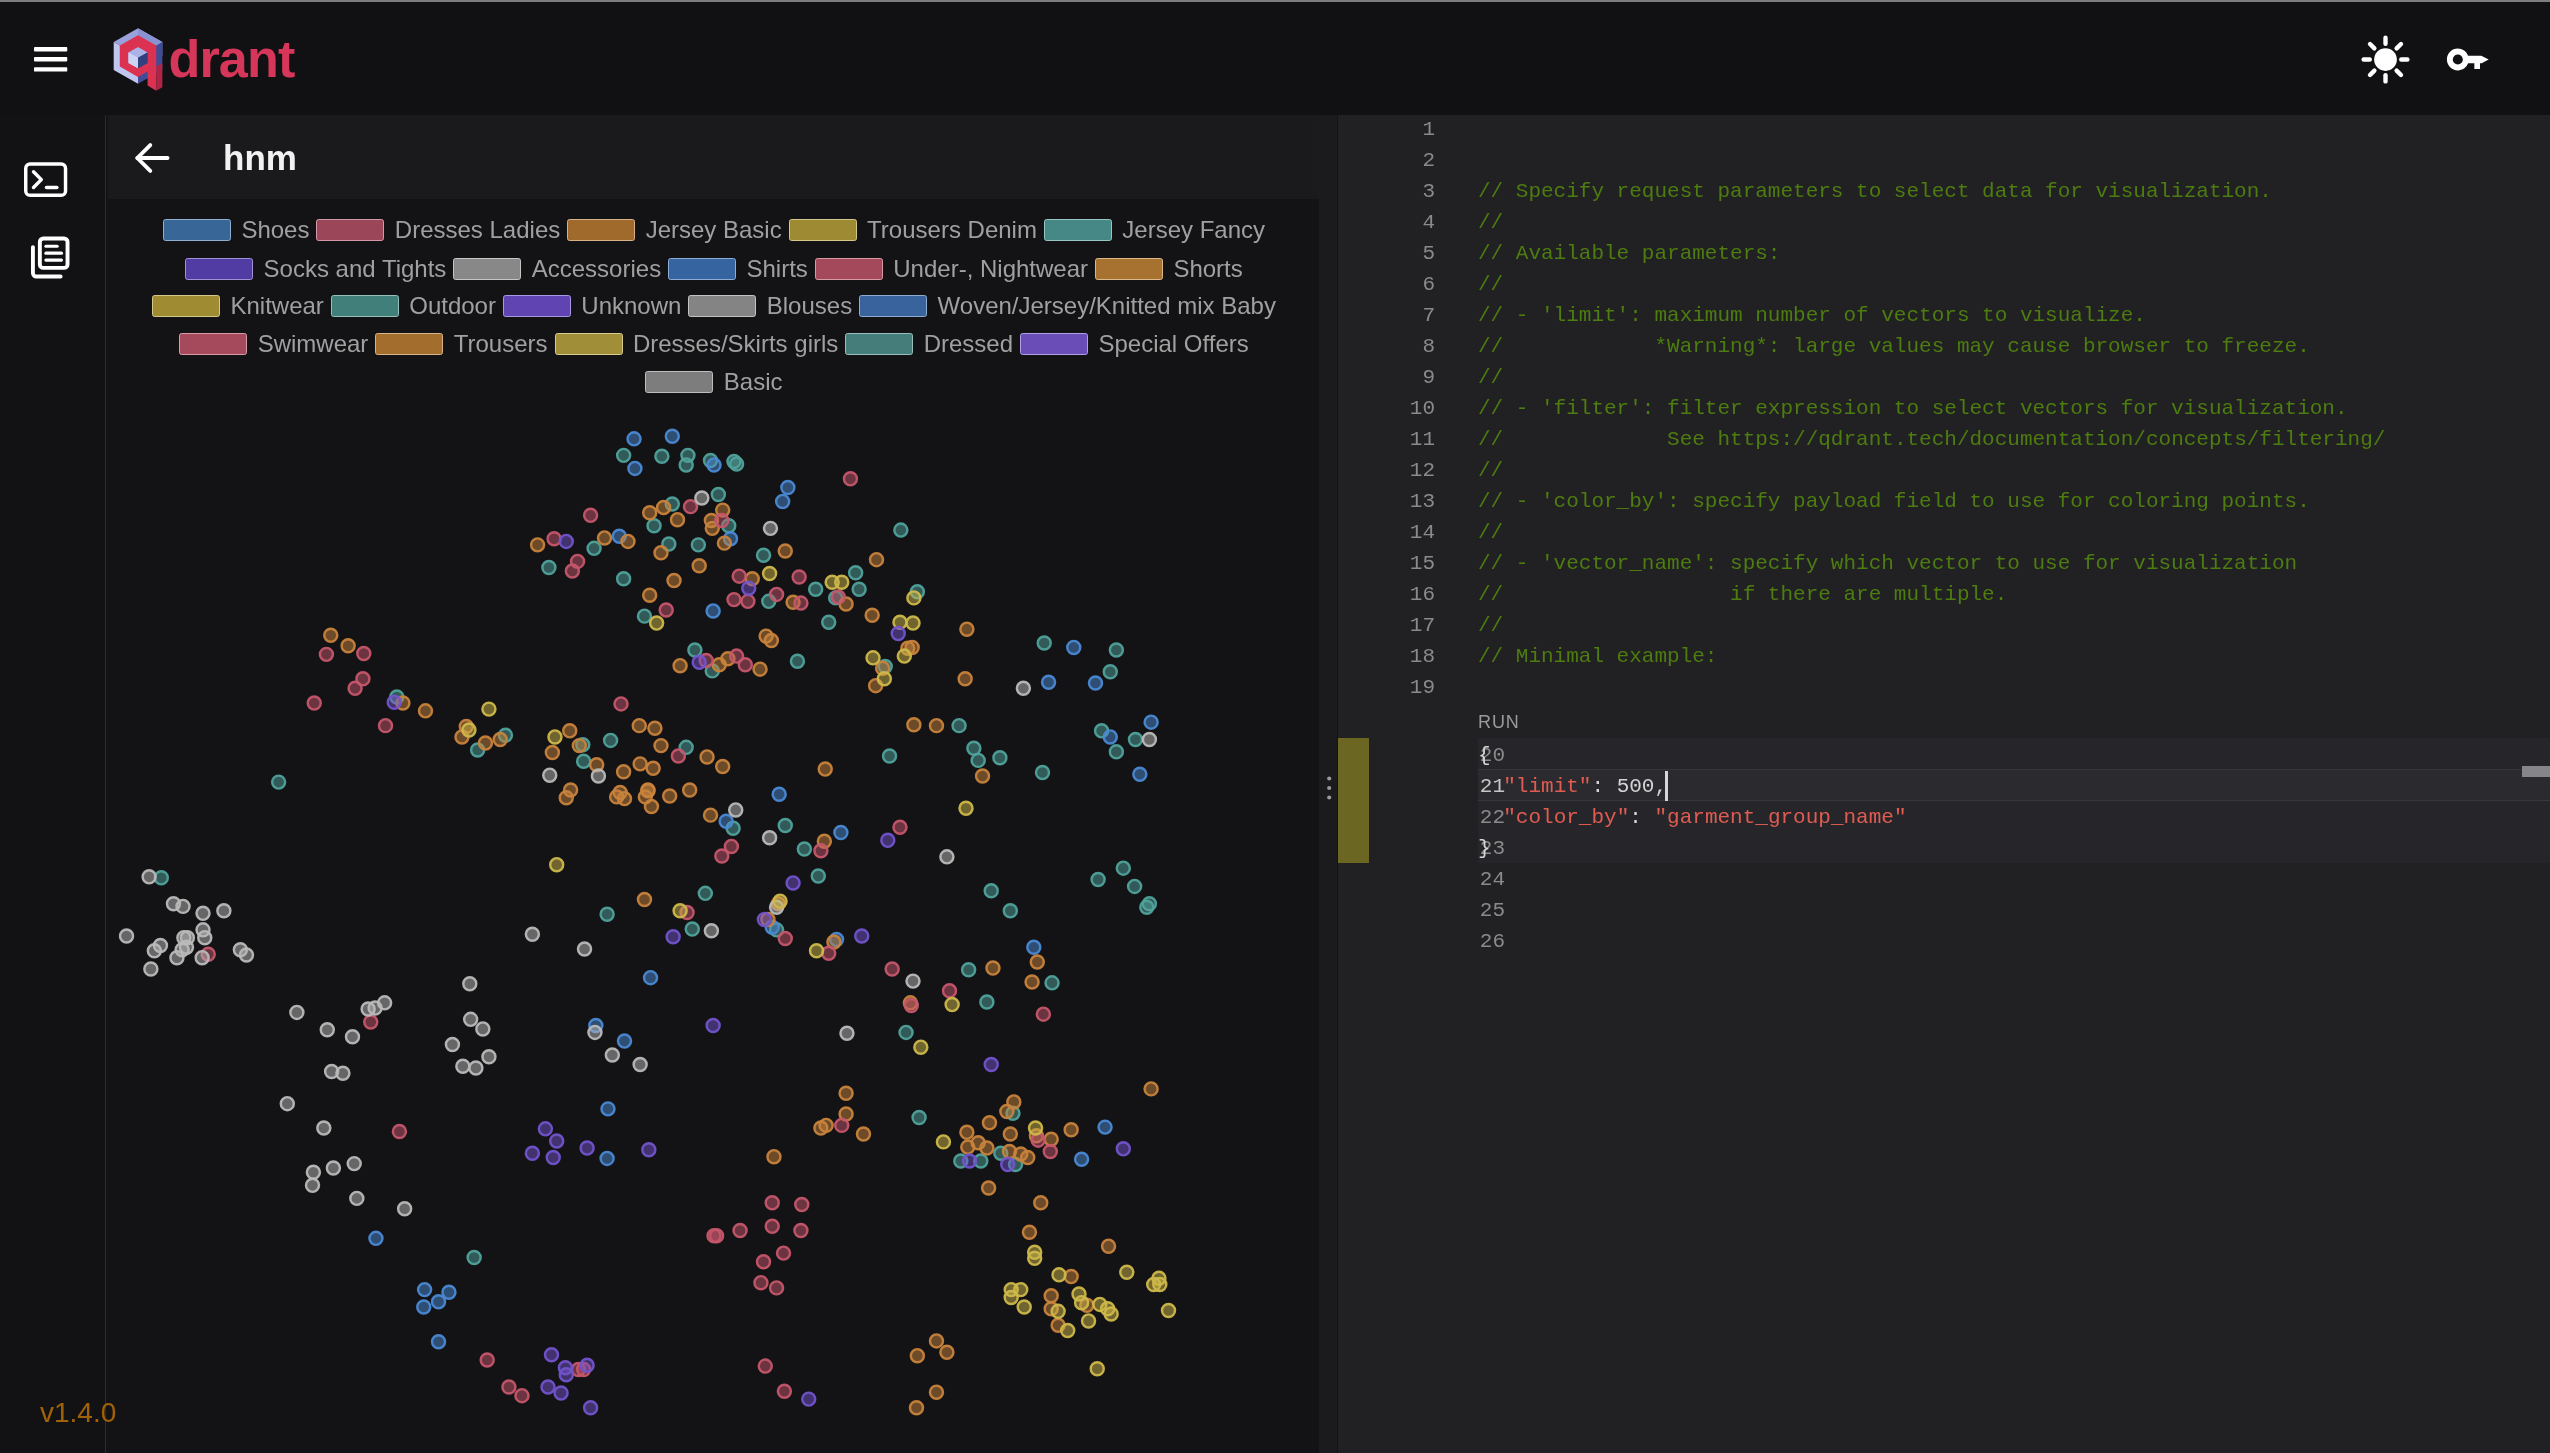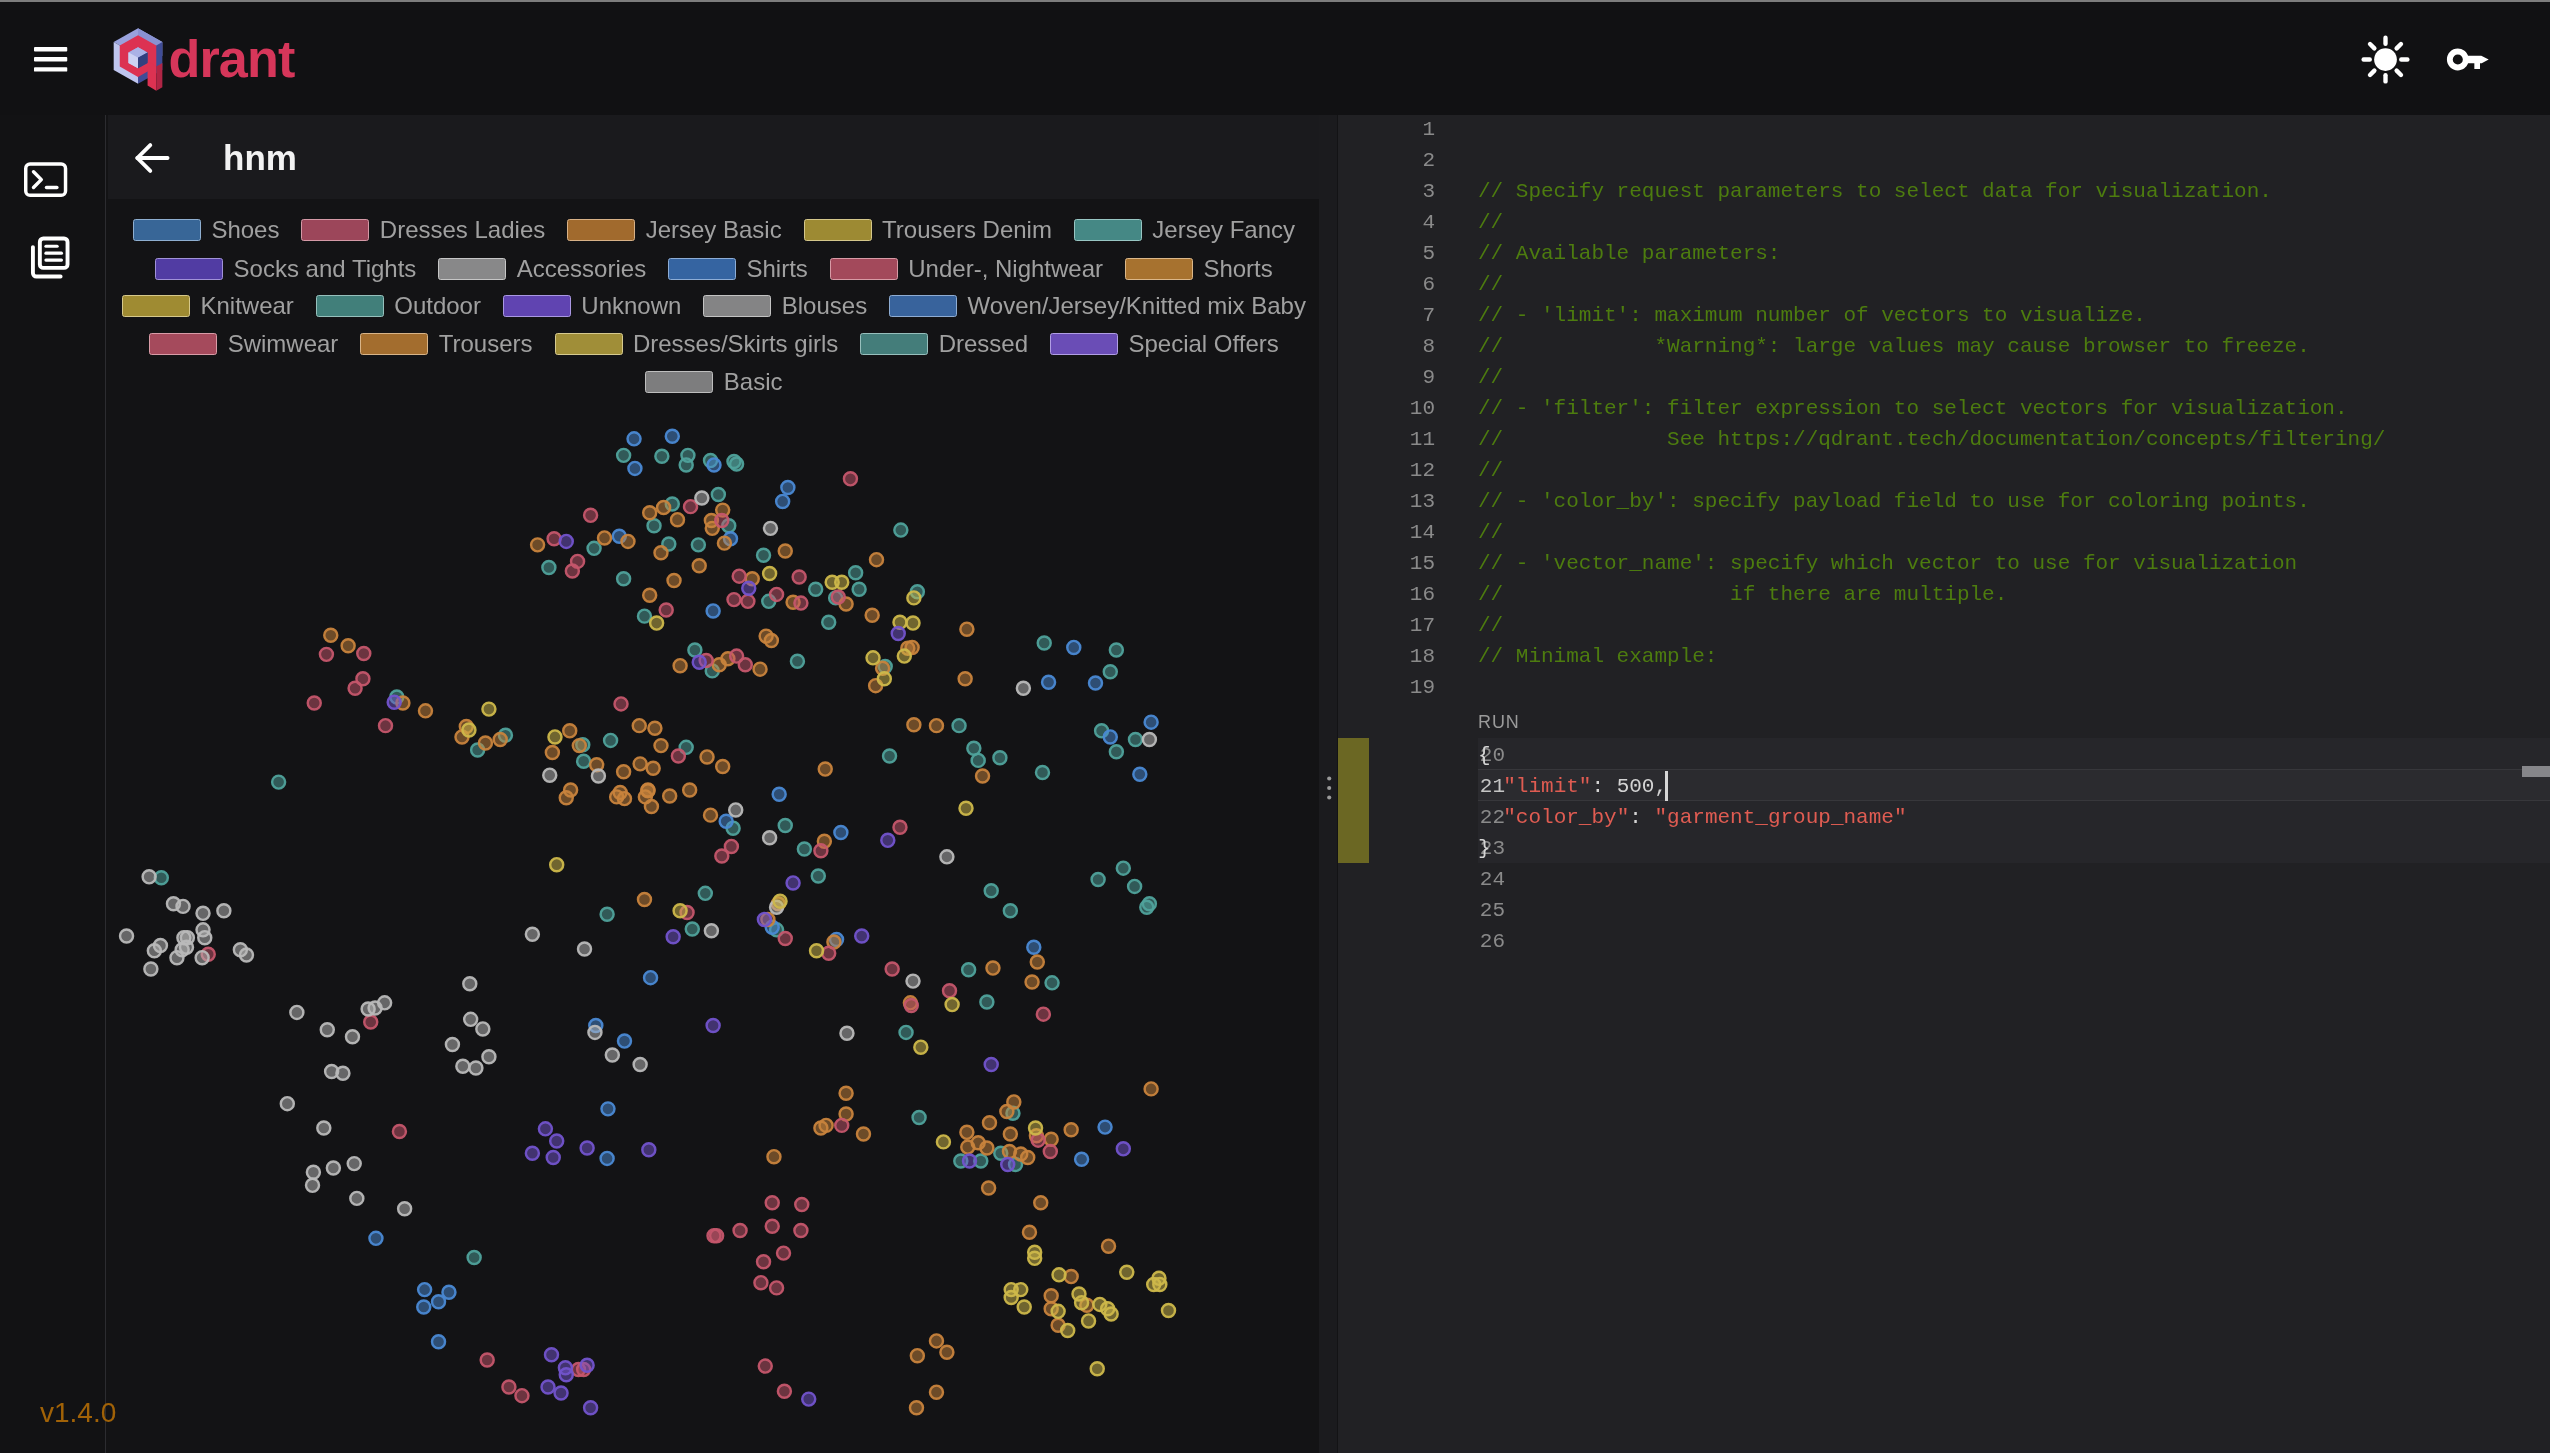--- a/index.html
+++ b/index.html
@@ -25,21 +25,21 @@
   .code { font-family:"Liberation Mono", monospace; font-size:21px; line-height:31px; white-space:pre;
           color:#d4d4d4; }
   #code1 { left:1478px; top:114px; }
   #code2 { left:1478px; top:740px; }
   .cm { color:#4d7c0f; }
   .red { color:#e05c52; }
   #runlbl { left:1478px; top:707px; width:261px; height:31px; line-height:31px; color:#9a9a9a;
            font-size:18px; letter-spacing:0.9px; }
   #cursor { left:1665px; top:771px; width:2.6px; height:29.6px; background:#d6d6d6; }
   #hsbar { left:2522px; top:766px; width:28px; height:11.3px; background:#86868a; }
-  .legendrow { left:108px; width:1212px; height:26px; display:flex; justify-content:center; align-items:center; white-space:nowrap;gap:15px; }
+  .legendrow { left:108px; width:1212px; height:26px; display:flex; justify-content:center; align-items:center; white-space:nowrap; }
   .li { display:flex; align-items:center; margin:0 3.5px; white-space:nowrap; }
   .sw { width:68px; height:22.6px; border-radius:2.6px; margin-right:10.4px; }
   .ll { font-size:24px; color:#a0a0a0; line-height:26px; }
   #version { left:40px; top:1397px; font-size:28px; color:#a16207; }
 </style>
 </head>
 <body>
 <div class="abs" id="topbar"></div>
 <div class="abs" id="topline"></div>
 <div class="abs" id="sidebar"></div>

